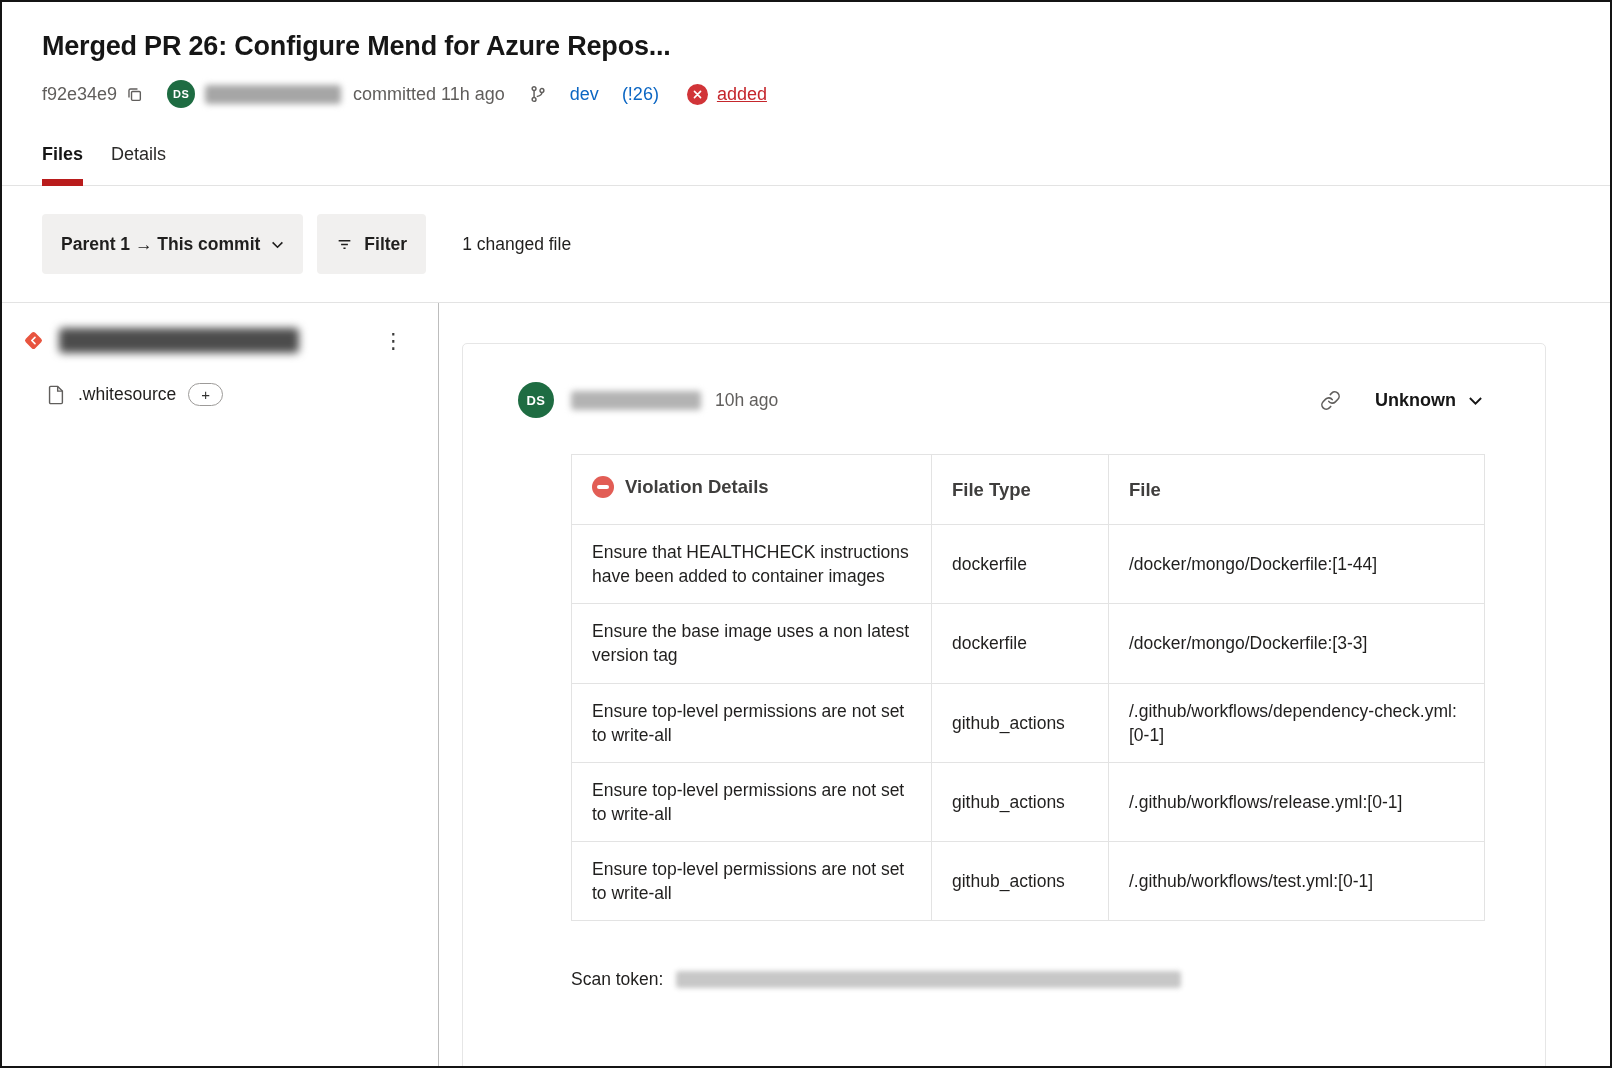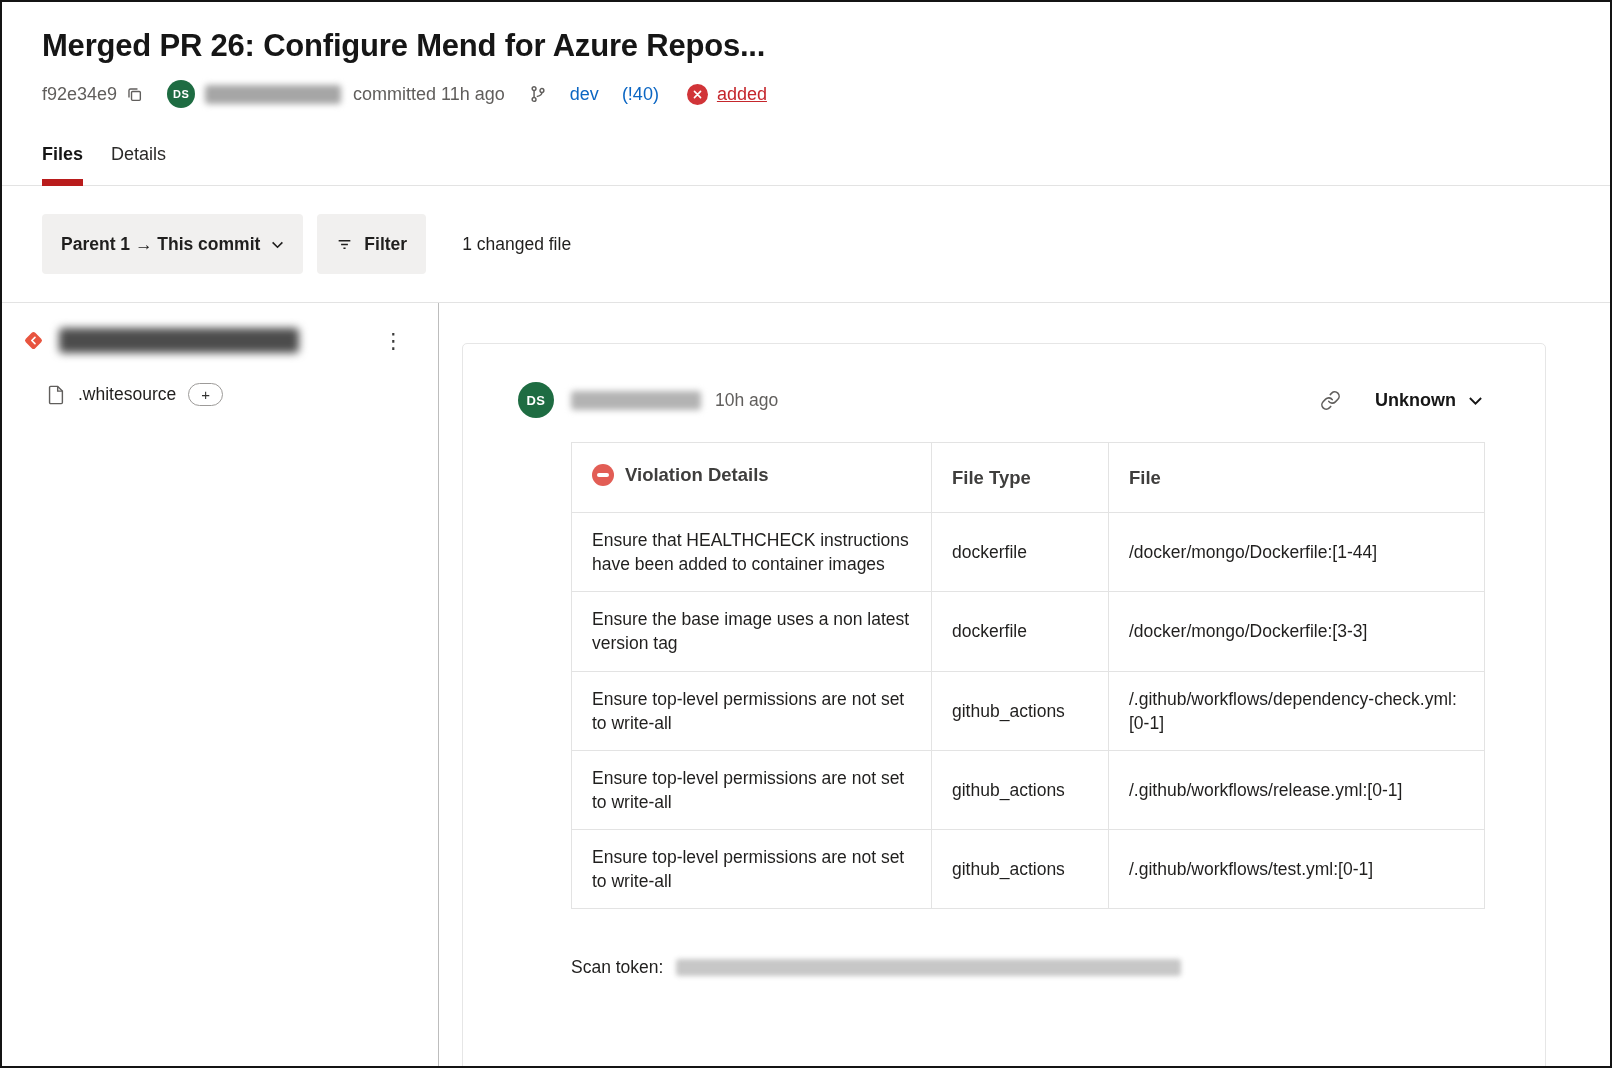--- a/index.html
+++ b/index.html
@@ -5,21 +5,21 @@
   * { box-sizing: border-box; margin: 0; padding: 0; }
   html, body { background: #e9e9e9; }
   body { font-family: "Liberation Sans", "DejaVu Sans", sans-serif; color: #201f1e; }
   .page {
     width: 1612px; height: 1068px; background: #fff;
     border: 2px solid #141414; overflow: hidden;
     display: flex; flex-direction: column; position: relative;
   }
   
   .header { padding: 26px 40px 0 40px; border-bottom: 1px solid #e3e3e3; }
-  .title { font-size: 31px; font-weight: 700; color: #161616; letter-spacing: -0.2px; line-height: 36px; }
+  .title { font-size: 27px; font-weight: 700; color: #161616; letter-spacing: -0.2px; line-height: 36px; }
   .meta-row { display: flex; align-items: center; margin-top: 16px; height: 28px; font-size: 18px; }
   .muted { color: #605e5c; }
   .hash { color: #605e5c; }
   .icon-btn { display: inline-flex; align-items: center; justify-content: center; cursor: pointer; }
   .meta-row .copy-btn { margin-left: 9px; margin-right: 24px; }
   .avatar { border-radius: 50%; background: #1e6c42; color: #fff; display: inline-flex;
             align-items: center; justify-content: center; font-weight: 700; letter-spacing: .4px; flex: none; }
   .avatar-sm { width: 28px; height: 28px; font-size: 11px; }
   .avatar-lg { width: 36px; height: 36px; font-size: 13px; }
   .redacted { display: inline-block; border-radius: 3px; filter: blur(3px); }
@@ -58,21 +58,21 @@
   .redacted-commenter { width: 130px; height: 19px; background: #b3b3b3; margin: 0 14px 0 17px; }
   .time { font-size: 17.5px; }
   .spacer { flex: 1; }
   .link-btn { margin-right: 34px; }
   .status-dd { display: inline-flex; align-items: center; gap: 12px; font-size: 18px; font-weight: 700;
                color: #161616; cursor: pointer; }
   .comment-body { margin-left: 53px; }
   .message-row { display: flex; align-items: center; gap: 13px; margin-top: 24px; }
   .message { font-size: 18.5px; color: #201f1e; }
   
-  table.violations { border-collapse: collapse; table-layout: fixed; width: 913px; margin-top: 24px; }
+  table.violations { border-collapse: collapse; table-layout: fixed; width: 913px; margin-top: 36px; }
   .violations col.c1 { width: 360px; } .violations col.c2 { width: 177px; } .violations col.c3 { width: 376px; }
   .violations th, .violations td { border: 1px solid #e3e3e3; text-align: left; vertical-align: middle; }
   .violations th { padding: 21px 20px; font-size: 18.5px; font-weight: 700; color: #3f3e3d; }
   .violations td { padding: 15px 20px; font-size: 17.5px; line-height: 1.38; color: #201f1e; }
   .th-flex { display: inline-flex; align-items: center; gap: 11px; }
   .no-icon { width: 22px; height: 22px; border-radius: 50%; background: #e25d55; position: relative; flex: none; }
   .no-icon::after { content: ""; position: absolute; left: 5px; top: 9.4px; width: 12px; height: 3.4px;
                     background: #fff; border-radius: 2px; }
   .token-row { display: flex; align-items: center; gap: 13px; margin-top: 48px; font-size: 17.5px; }
   .redacted-token { width: 505px; height: 17px; background: #c7c7c7; filter: blur(2.5px); }
@@ -100,21 +100,21 @@
       <span class="branch-group">
         <span>
           <svg width="18" height="18" viewBox="0 0 16 16" fill="none" stroke="#605e5c" stroke-width="1.3">
             <circle cx="4.5" cy="3.2" r="1.7"></circle>
               <circle cx="4.5" cy="12.8" r="1.7"></circle>
               <circle cx="11.5" cy="4.9" r="1.7"></circle>
             <path d="M4.5 4.9v6.2M11.5 6.6c0 2.6-2.6 3.1-4.6 3.7"></path>
           </svg>
         </span>
         <a class="link">dev</a>
-        <a class="link">(!40)</a>
+        <a class="link">(!26)</a>
       </span>
       <span class="status-group">
         <span class="failed-icon">
           <svg viewBox="0 0 10 10" width="9" height="9">
             <path d="M1.6 1.6l6.8 6.8M8.4 1.6L1.6 8.4" stroke="#fff" stroke-width="1.8" stroke-linecap="round"></path>
           </svg>
         </span>
         <a class="failed-link">added</a>
       </span>
     </div>

